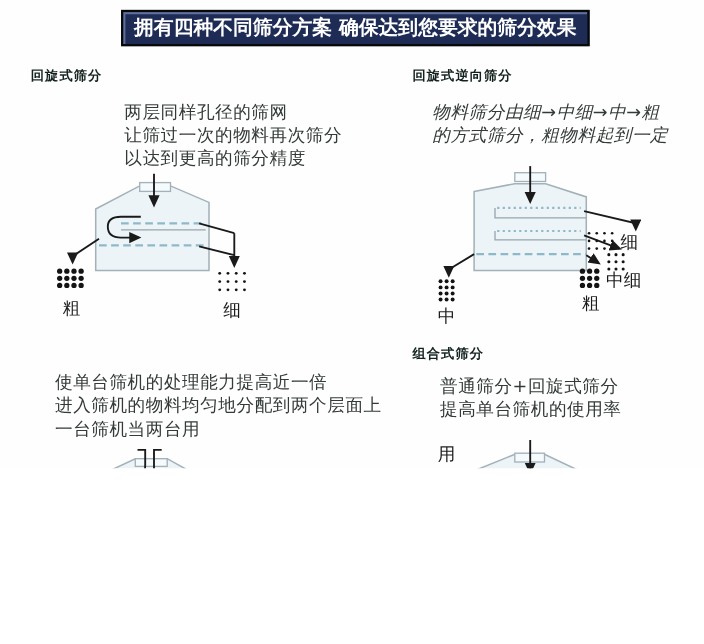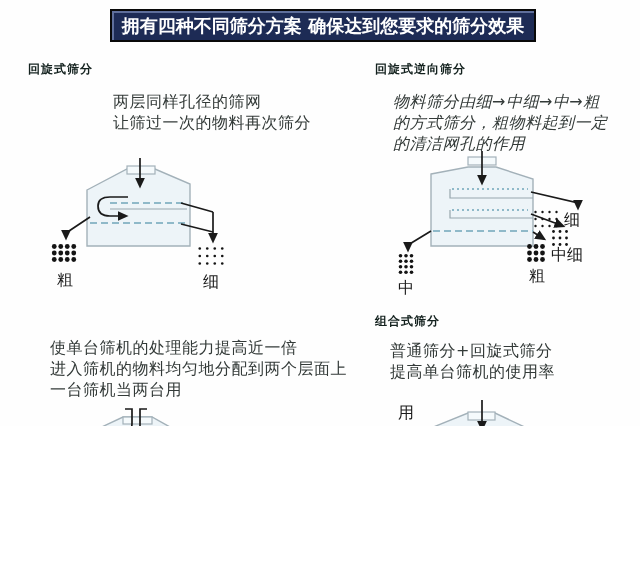--- a/index.html
+++ b/index.html
@@ -29,20 +29,21 @@
 <body>
 
 <div class="stage">
 
   <div class="banner">拥有四种不同筛分方案 确保达到您要求的筛分效果</div>
 
   <div class="sec-title" style="left:28px;top:61px;">回旋式筛分</div>
   <div class="sec-text" style="left:77px;top:91px;margin-left:36px;">
     <div>两层同样孔径的筛网</div>
     <div>让筛过一次的物料再次筛分</div>
+    <div>以达到更高的筛分精度</div>
   </div>
 
   <svg class="diagram" style="left:30px;top:155px;" width="260" height="142" viewBox="0 0 260 142">
     <defs>
       <marker id="m1" markerWidth="8" markerHeight="8" refX="5" refY="3" orient="auto">
         <path d="M0,0 L6.5,3 L0,6 Z" fill="#1a1a1a"></path>
       </marker>
     </defs>
     <polygon class="machine" points="57,35 97,14 125,14 160,29 160,91 57,91"></polygon>
     <rect class="inletrect" x="97" y="11" width="28" height="8"></rect>
@@ -84,21 +85,20 @@
         <circle cx="192.25" cy="108.5" r="1.3"></circle>
       </g>
     <text x="35" y="130" text-anchor="middle">粗</text>
     <text x="181" y="132" text-anchor="middle">细</text>
   </svg>
 
   <div class="sec-title" style="left:375px;top:61px;text-align:right;">回旋式逆向筛分</div>
   <div class="sec-text" style="left:393px;top:91px;font-style:italic;">
     <div>物料筛分由细→中细→中→粗</div>
     <div>的方式筛分，粗物料起到一定</div>
-    <div>的清洁网孔的作用</div>
   </div>
 
   <svg class="diagram" style="left:380px;top:150px;" width="230" height="150" viewBox="0 0 230 150">
     <defs>
       <marker id="m2" markerWidth="8" markerHeight="8" refX="5" refY="3" orient="auto">
         <path d="M0,0 L6.5,3 L0,6 Z" fill="#1a1a1a"></path>
       </marker>
     </defs>
     <polygon class="machine" points="51,24 88,17 116,17 153,29 153,96 51,96"></polygon>
     <rect class="inletrect" x="88" y="7" width="28" height="8"></rect>
@@ -219,21 +219,21 @@
         <circle cx="161.25" cy="115.5" r="2.4"></circle>
         <circle cx="167.75" cy="115.5" r="2.4"></circle>
         <circle cx="174.25" cy="115.5" r="2.4"></circle>
         <circle cx="180.75" cy="115.5" r="2.4"></circle>
       </g>
     <text x="26" y="142" text-anchor="middle">细</text>
     <text x="171" y="137" text-anchor="middle">粗</text>
   </svg>
 
   <div class="sec-title" style="left:375px;top:313px;">组合式筛分</div>
-  <div class="sec-text" style="left:390px;top:340px;">
+  <div class="sec-text" style="left:400px;top:340px;">
     <div>普通筛分+回旋式筛分</div>
     <div>提高单台筛机的使用率</div>
   </div>
 
   <svg class="diagram" style="left:390px;top:395px;" width="220" height="165" viewBox="0 0 220 165">
     <defs>
       <marker id="m4" markerWidth="8" markerHeight="8" refX="5" refY="3" orient="auto">
         <path d="M0,0 L6.5,3 L0,6 Z" fill="#1a1a1a"></path>
       </marker>
     </defs>

